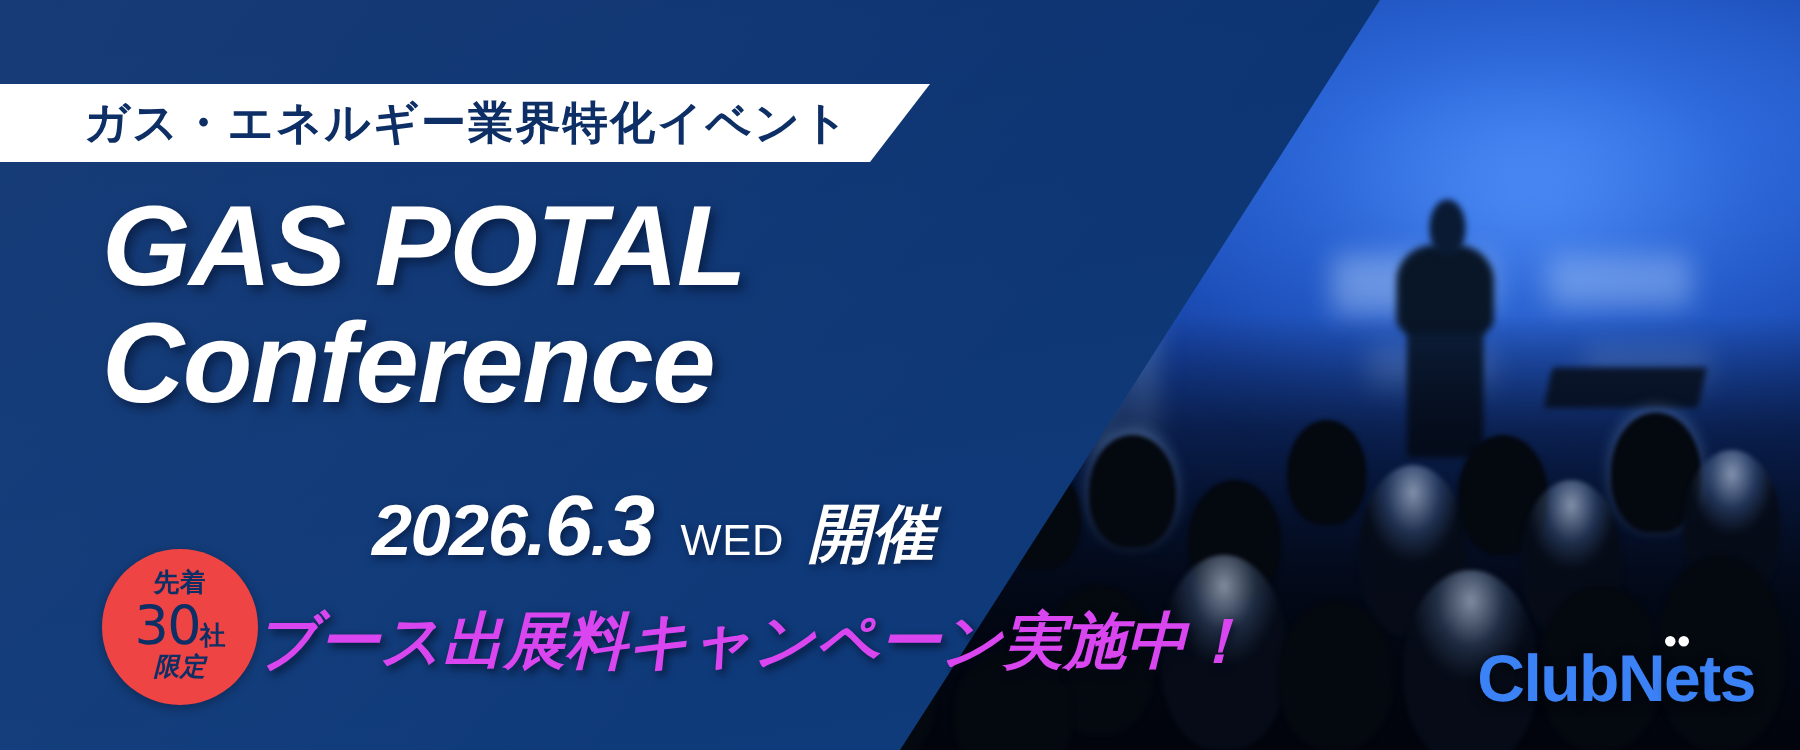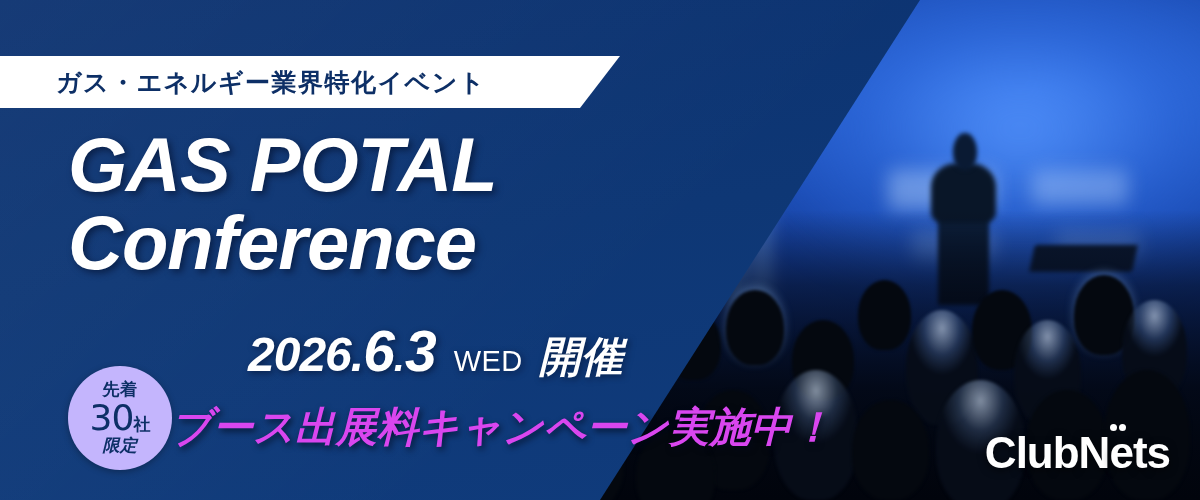--- a/index.html
+++ b/index.html
@@ -87,21 +87,21 @@
 
   
   .ribbon{
     position:absolute;left:0;top:56px;width:620px;height:52px;
     background:#ffffff;
     clip-path:polygon(0 0, 620px 0, 580px 52px, 0 52px);
     display:flex;align-items:center;
   }
   .ribbon-text{
     color:#0d2f66;
-    font-size:25px;font-weight:bold;letter-spacing:1.5px;
+    font-size:30px;font-weight:bold;letter-spacing:1.5px;
     margin-left:56px;white-space:nowrap;
     font-family:"DejaVu Sans","Liberation Sans",sans-serif;
   }
 
   
   .headline{position:absolute;left:68px;top:128px;}
   .hl-line{
     color:#fff;font-weight:bold;font-style:italic;
     font-size:76px;line-height:.98;letter-spacing:-1px;
     text-shadow:3px 3px 7px rgba(2,10,32,.55);
@@ -121,21 +121,21 @@
   .d-dot{color:#fff;font-weight:bold;font-style:italic;font-size:40px;}
   .d-dow{color:#fff;font-weight:normal;font-size:29px;letter-spacing:.5px;margin-left:18px;}
   .d-kai{
     color:#fff;font-weight:bold;font-style:italic;font-size:42px;margin-left:16px;
     font-family:"DejaVu Sans","Liberation Sans",sans-serif;
   }
 
   
   .badge{
     position:absolute;left:68px;top:366px;width:104px;height:104px;
-    background:#c4b5fd;border-radius:50%;
+    background:#ef4444;border-radius:50%;
     display:flex;flex-direction:column;align-items:center;justify-content:center;
     box-shadow:0 2px 7px rgba(0,0,0,.30);
     font-family:"DejaVu Sans","Liberation Sans",sans-serif;
   }
   .badge-top{color:#0d2f66;font-size:17px;font-weight:bold;line-height:1.05;letter-spacing:.5px;}
   .badge-mid{color:#0d2f66;font-size:17px;font-weight:bold;line-height:1.05;display:flex;align-items:baseline;}
   .badge-mid .num{font-size:36px;font-weight:normal;letter-spacing:-1px;}
   .badge-bot{color:#0d2f66;font-size:17px;font-weight:bold;line-height:1.05;letter-spacing:.5px;font-style:italic;}
 
   
@@ -150,21 +150,21 @@
   .cmp-y{color:#f6e800;margin:0 4px;
     text-shadow:
       -1.6px 0 #fff, 1.6px 0 #fff, 0 -1.6px #fff, 0 1.6px #fff,
       -1.2px -1.2px #fff, 1.2px -1.2px #fff, -1.2px 1.2px #fff, 1.2px 1.2px #fff,
       2px 3px 6px rgba(2,8,24,.6);
   }
 
   
   .logo{
     position:absolute;right:30px;bottom:22px;
-    color:#ffffff;font-size:44px;font-weight:bold;letter-spacing:-1px;
+    color:#3b82f6;font-size:44px;font-weight:bold;letter-spacing:-1px;
     text-shadow:0 2px 8px rgba(0,0,0,.65);
     display:flex;align-items:flex-end;
   }
   .logo .dots{position:relative;display:inline-block;}
   .logo .dots .dd{
     position:absolute;top:-4px;left:50%;transform:translateX(-50%);
     width:22px;height:8px;
   }
   .logo .dots .dd i{
     position:absolute;top:0;width:7px;height:7px;background:#fff;border-radius:50%;

